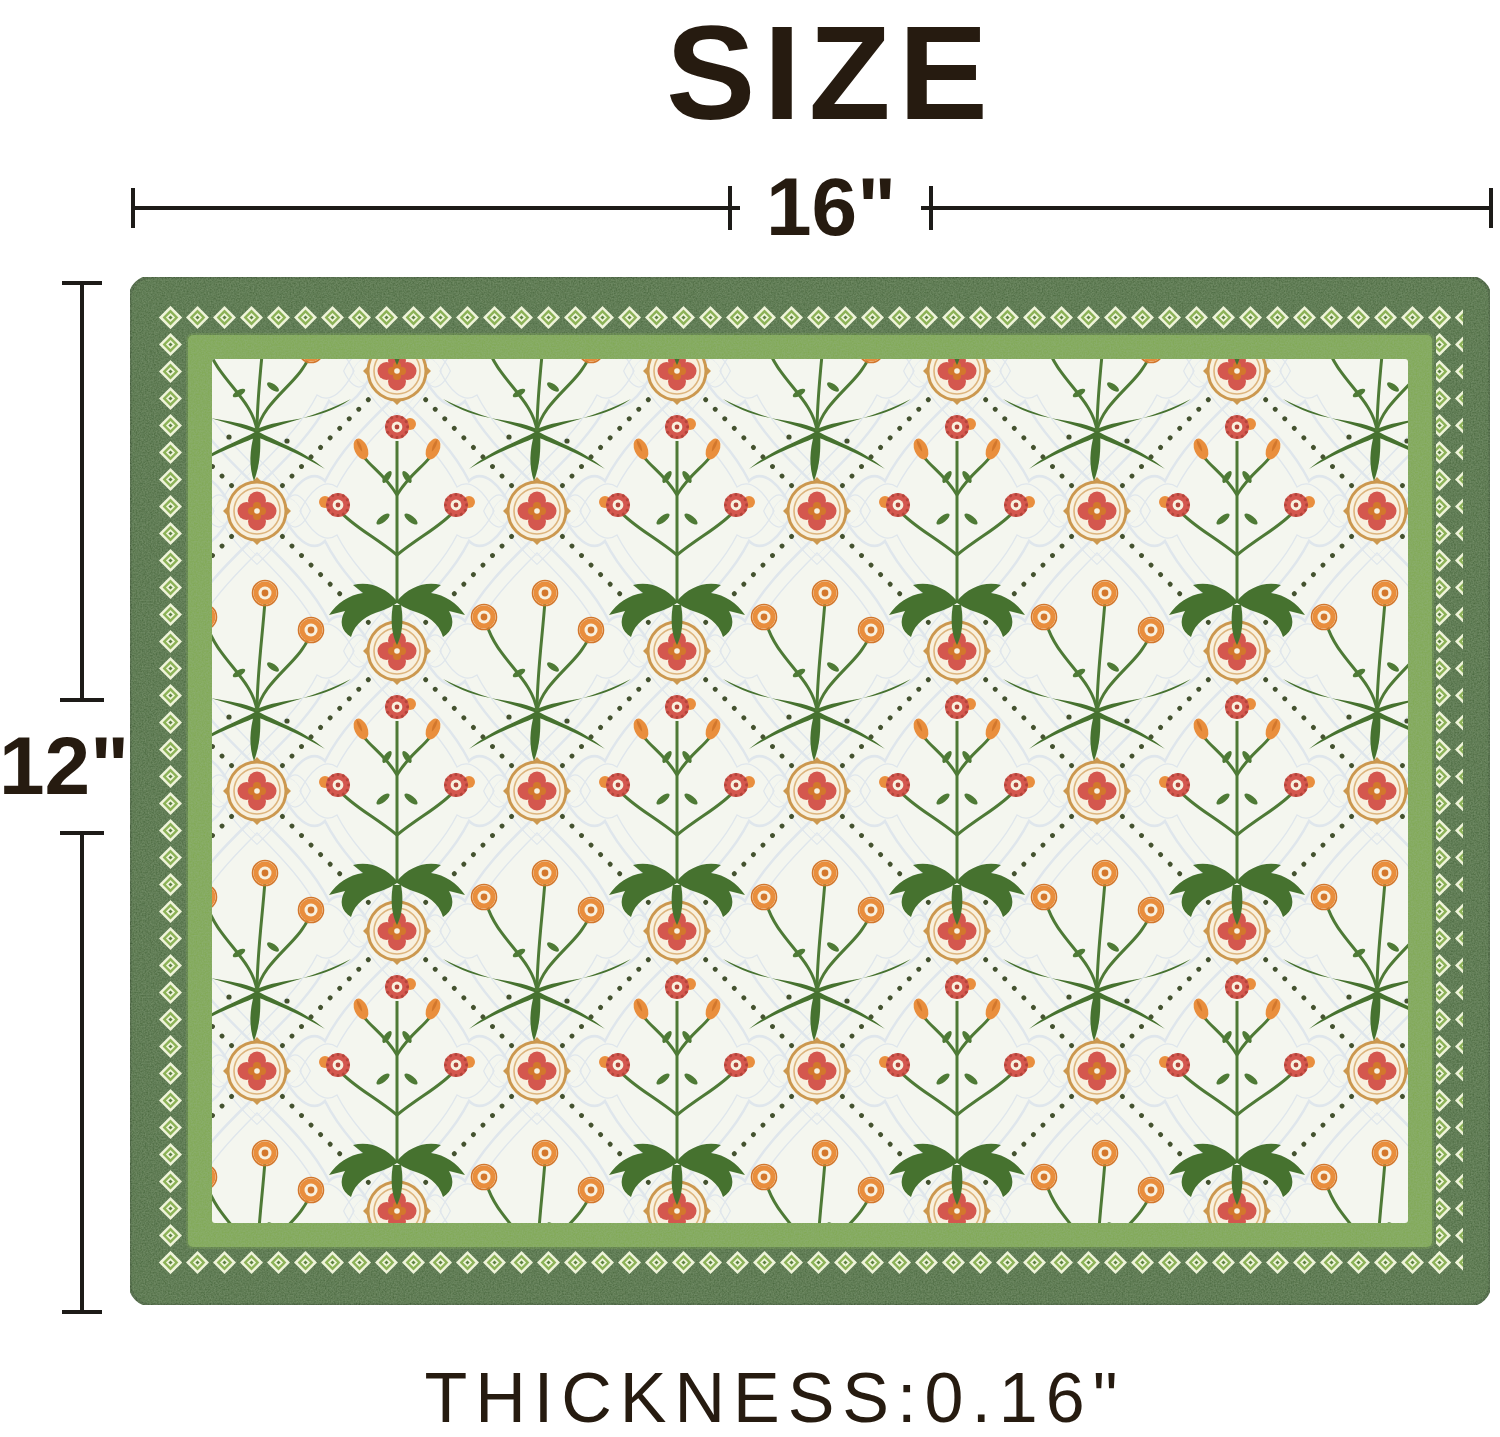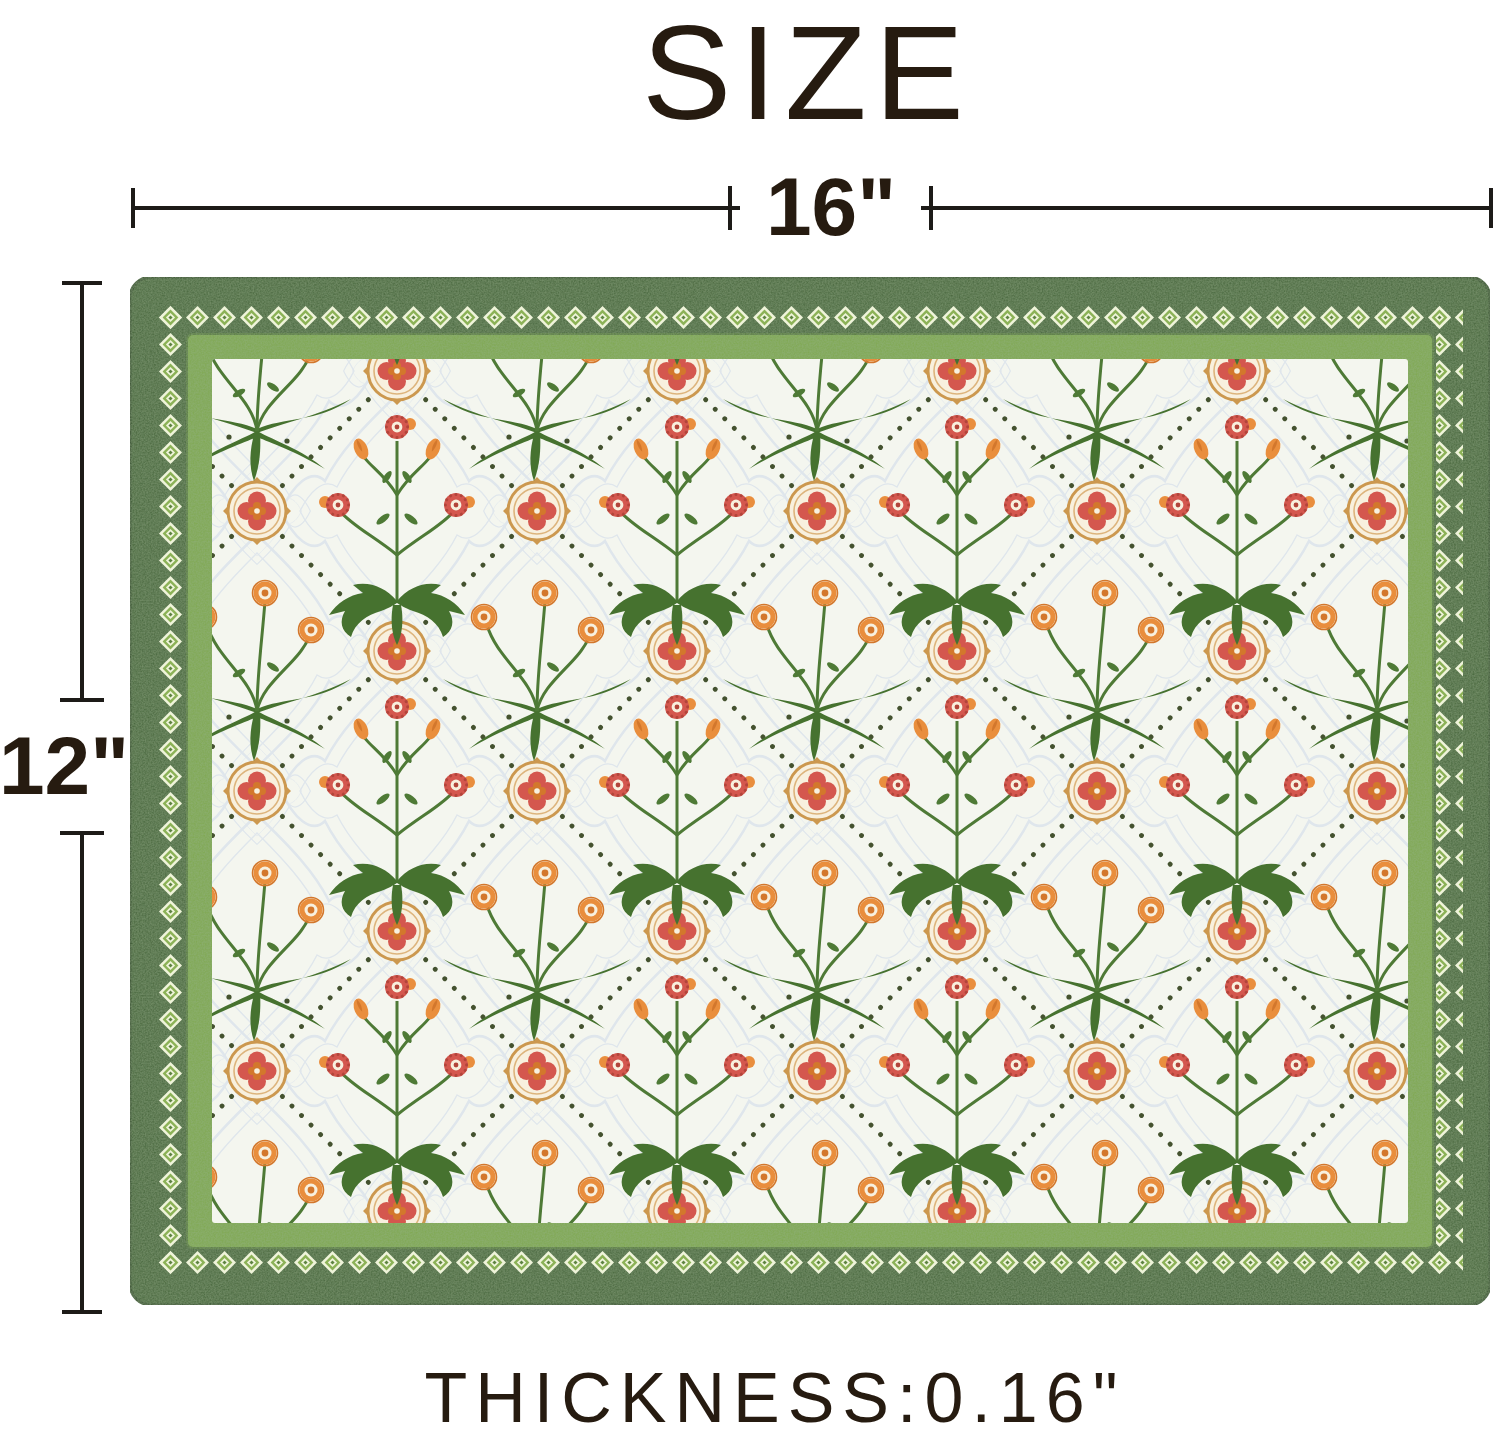--- a/index.html
+++ b/index.html
@@ -3,22 +3,22 @@
 <meta charset="utf-8">
 <style>
   html,body{margin:0;padding:0;}
   body{
     width:1500px;height:1437px;background:#ffffff;position:relative;
     font-family:"Liberation Sans", sans-serif;overflow:hidden;
     color:var(--text-color,#261b10);
   }
   .abs{position:absolute;}
   .title{
-    font-size:134px;font-weight:400;letter-spacing:8px;line-height:1;
-    color:var(--text-color,#261b10);transform:translateX(-50%);white-space:nowrap;
+    font-size:134px;font-weight:700;letter-spacing:8px;line-height:1;
+    color:var(--text-color,#261b10);transform:translateX(-50%);white-space:nowrap;margin-left:24px;
   }
   .dim-label{
     font-size:82px;font-weight:700;color:var(--text-color,#261b10);
     transform:translate(-50%,-50%);white-space:nowrap;line-height:1;
   }
   .thickness{
     font-size:70px;font-weight:400;letter-spacing:8px;line-height:1;
     color:var(--text-color,#261b10);transform:translate(-50%,-50%);white-space:nowrap;
   }
   .dline{background:var(--line-color,#1d1b18);}

